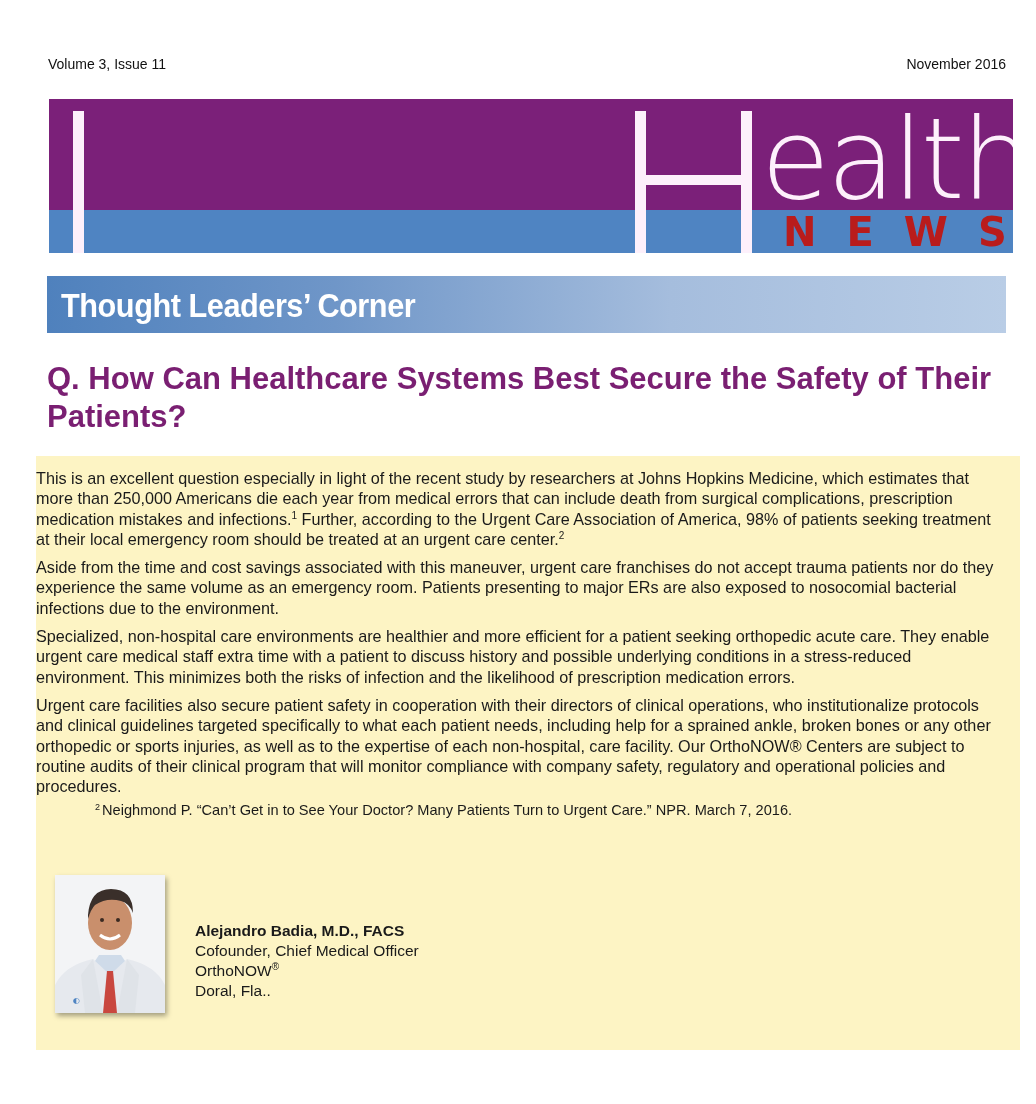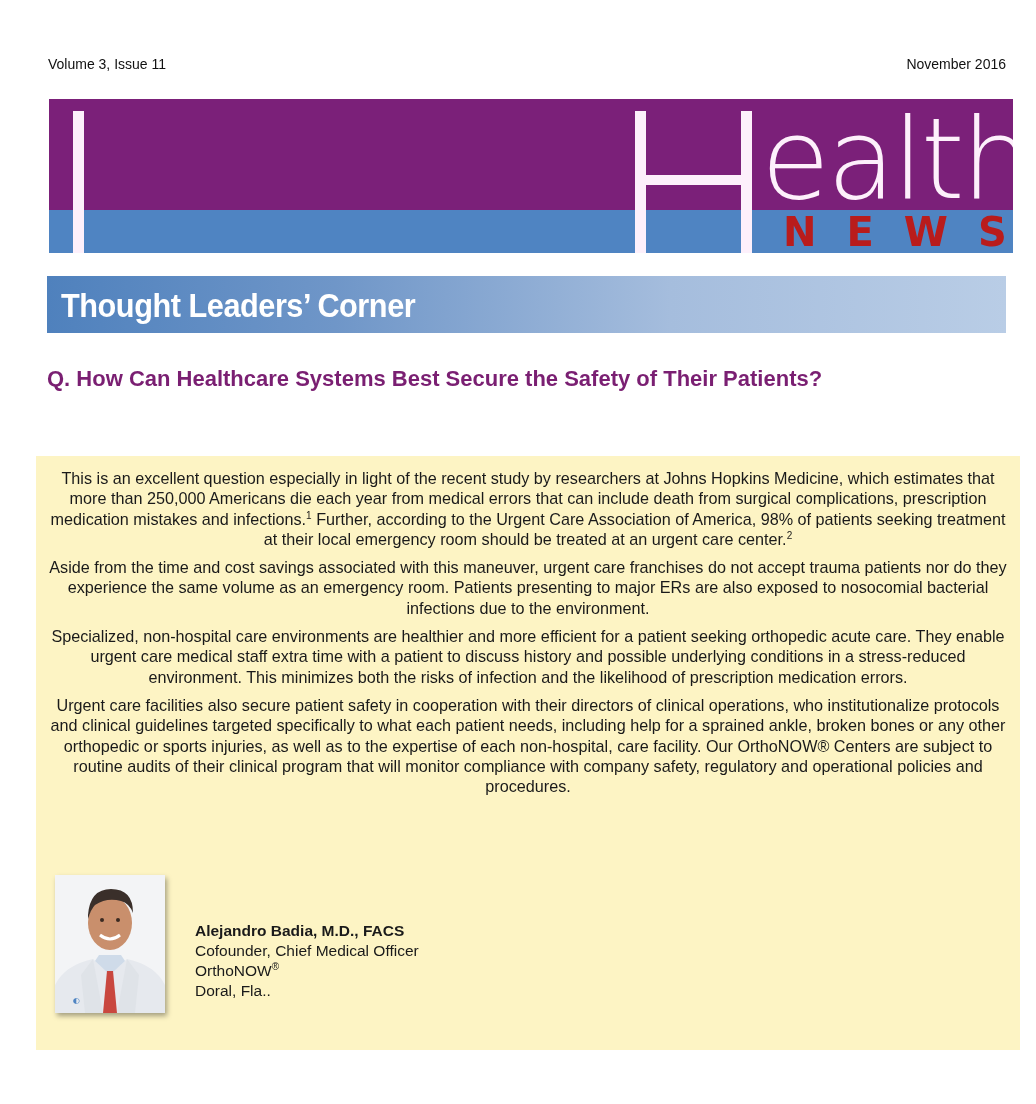--- a/index.html
+++ b/index.html
@@ -24,25 +24,25 @@
   .banner .news { position: absolute; left: 734px; top: 113px; color: #b91c1c; font-weight: bold;
                   font-size: 40px; letter-spacing: 30px; line-height: 1; font-family: "DejaVu Sans", sans-serif; }
 
   .section-bar { position: absolute; left: 47px; top: 276px; width: 959px; height: 57px;
                  background: linear-gradient(to right, #4f81bd 0%, #6f96c8 30%, #a5bddd 65%, #b9cde6 100%); }
   .section-bar .label { position: absolute; left: 14px; top: 11px; color: #ffffff; font-weight: bold;
                         font-size: 33px; letter-spacing: -0.5px; font-family: "Liberation Sans", sans-serif;
                         transform: scaleX(0.93); transform-origin: left center; }
 
   .question { position: absolute; left: 47px; top: 360px; width: 970px; color: #7a1f72;
-              font-weight: bold; font-size: 22px; line-height: 38px; margin: 0;
+              font-weight: bold; font-size: 31px; line-height: 38px; margin: 0;
               font-family: "Liberation Sans", sans-serif; }
 
   .answer-box { position: absolute; left: 36px; top: 456px; width: 984px; height: 594px; background: #fdf4c4; }
-  .answer-box .body { position: absolute; left: 11px; top: 12px; width: 962px; font-size: 16.2px; line-height: 20.3px; text-align: center; }
+  .answer-box .body { position: absolute; left: 0; top: 12px; width: 962px; font-size: 16.2px; line-height: 20.3px; }
   .answer-box p { margin: 0 0 8px 0; }
   .answer-box sup { font-size: 10px; line-height: 0; vertical-align: 6px; }
   .refs { margin-left: 59px; font-size: 14.6px; line-height: 21px; }
   .refs div { white-space: nowrap; }
   .refs sup { font-size: 9px; vertical-align: 5px; margin-right: 2px; }
 
   .photo { position: absolute; left: 19px; top: 419px; width: 110px; height: 138px; background: #f4f5f7;
            box-shadow: 2px 3px 5px rgba(0,0,0,0.35); overflow: hidden; }
   .photo svg { display: block; }
 
@@ -75,20 +75,21 @@
 
 <h1 class="question">Q. How Can Healthcare Systems Best Secure the Safety of Their Patients?</h1>
 
 <div class="answer-box">
   <div class="body">
     <p><span>This is an excellent question especially in light of the recent study by researchers at Johns Hopkins Medicine, which estimates that more than 250,000 Americans die each year from medical errors that can include death from surgical complications, prescription medication mistakes and infections.</span><sup>1</sup><span> Further, according to the Urgent Care Association of America, 98% of patients seeking treatment at their local emergency room should be treated at an urgent care center.</span><sup>2</sup></p>
     <p>Aside from the time and cost savings associated with this maneuver, urgent care franchises do not accept trauma patients nor do they experience the same volume as an emergency room. Patients presenting to major ERs are also exposed to nosocomial bacterial infections due to the environment.</p>
     <p>Specialized, non-hospital care environments are healthier and more efficient for a patient seeking orthopedic acute care. They enable urgent care medical staff extra time with a patient to discuss history and possible underlying conditions in a stress-reduced environment. This minimizes both the risks of infection and the likelihood of prescription medication errors.</p>
     <p style="margin-bottom:4px">Urgent care facilities also secure patient safety in cooperation with their directors of clinical operations, who institutionalize protocols and clinical guidelines targeted specifically to what each patient needs, including help for a sprained ankle, broken bones or any other orthopedic or sports injuries, as well as to the expertise of each non-hospital, care facility. Our OrthoNOW® Centers are subject to routine audits of their clinical program that will monitor compliance with company safety, regulatory and operational policies and procedures.</p>
     <div class="refs">
+      <div><sup>2</sup><span>Neighmond P. “Can’t Get in to See Your Doctor? Many Patients Turn to Urgent Care.” NPR. March 7, 2016.</span></div>
     </div>
   </div>
 
   <div class="photo">
     <svg width="110" height="138" viewBox="0 0 110 138">
       <rect width="110" height="138" fill="#f3f4f6"></rect>
       <path d="M0 138 L0 110 Q10 90 38 84 L55 100 L72 84 Q100 90 110 110 L110 138 Z" fill="#e6e9ee"></path>
       <path d="M40 86 L55 100 L70 86 L66 80 L44 80 Z" fill="#cfdbe9"></path>
       <path d="M52 96 L58 96 L62 138 L48 138 Z" fill="#c9473f"></path>
       <path d="M38 84 L48 138 L30 138 L26 100 Z" fill="#dfe3e8"></path>

